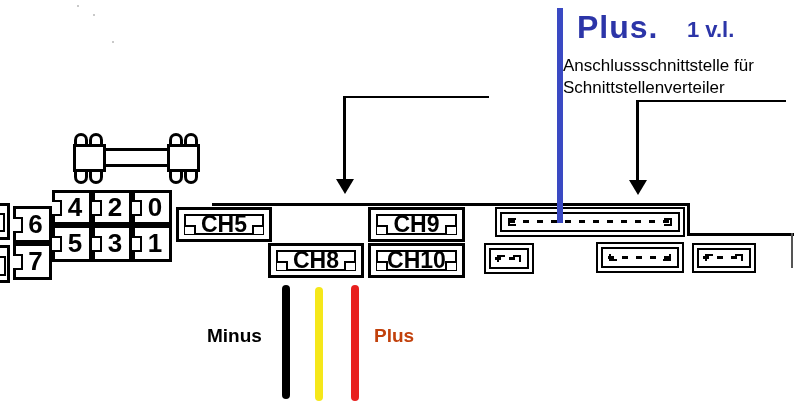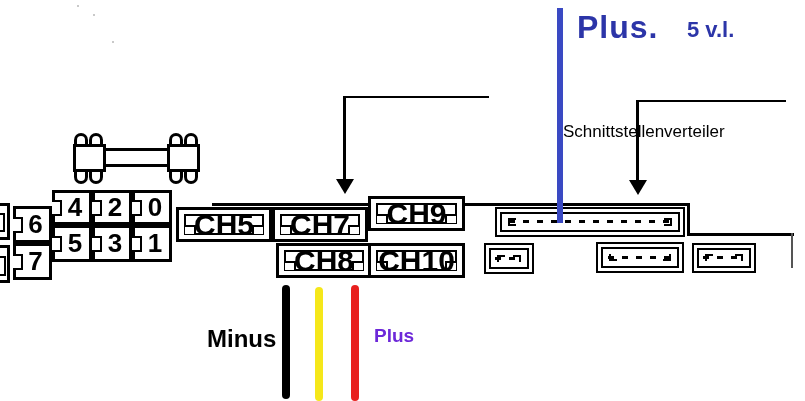--- a/index.html
+++ b/index.html
@@ -11,21 +11,21 @@
   
   .box{position:absolute;box-sizing:border-box;border:3px solid #000;background:#fff;}
   
   .notch{position:absolute;left:-3px;top:50%;transform:translateY(-50%);
     width:10px;height:16px;background:#fff;border:2px solid #000;border-left:none;box-sizing:border-box;}
   
   .pin-num{display:flex;align-items:center;justify-content:center;
     font-weight:bold;font-size:26px;color:#000;padding-left:6px;}
   
   .ch{display:flex;align-items:center;justify-content:center;
-    font-weight:bold;font-size:30px;color:#000;}
+    font-weight:bold;font-size:23px;color:#000;}
   .tray{position:absolute;left:5px;right:5px;top:4px;bottom:4px;border:2px solid #000;box-sizing:border-box;}
   .stepL{position:absolute;left:6px;bottom:5px;width:11px;height:9px;background:#fff;
     border-top:2px solid #000;border-right:2px solid #000;box-sizing:border-box;}
   .stepR{position:absolute;right:6px;bottom:5px;width:11px;height:9px;background:#fff;
     border-top:2px solid #000;border-left:2px solid #000;box-sizing:border-box;}
   
   .dconn{position:absolute;box-sizing:border-box;border:2px solid #000;background:#fff;}
   .dinner{position:absolute;left:3px;right:3px;top:3px;bottom:3px;border:2px solid #000;box-sizing:border-box;}
   .dashline{position:absolute;top:50%;margin-top:-2px;height:3px;
     background:repeating-linear-gradient(90deg,#000 0 6px,transparent 6px 14px);}
@@ -118,33 +118,27 @@
   <div class="vline" style="left:687px;top:203px;height:33px;"></div>
   <div class="hline" style="left:687px;top:233px;width:107px;"></div>
   <div class="abs" style="left:791px;top:233px;width:2px;height:35px;background:#555;"></div>
 
   <div class="box ch" style="left:176px;top:207px;width:96px;height:35px;">
     <div class="tray"></div>
     <div class="stepL"></div>
     <div class="stepR"></div>
     <span style="position:relative;">CH5</span>
   </div>
-  <div class="box ch" style="left:272px;top:207px;width:96px;height:35px;">
-    <div class="tray"></div>
-    <div class="stepL"></div>
-    <div class="stepR"></div>
-    <span style="position:relative;">CH7</span>
-  </div>
-  <div class="box ch" style="left:368px;top:196px;width:97px;height:35px;text-align:center;">
+  <div class="box ch" style="left:368px;top:207px;width:97px;height:35px;text-align:center;">
     <div class="tray"></div>
     <div class="stepL"></div>
     <div class="stepR"></div>
     <span style="position:relative;">CH9</span>
   </div>
-  <div class="box ch" style="left:276px;top:243px;width:96px;height:35px;">
+  <div class="box ch" style="left:268px;top:243px;width:96px;height:35px;">
     <div class="tray"></div>
     <div class="stepL"></div>
     <div class="stepR"></div>
     <span style="position:relative;">CH8</span>
   </div>
   <div class="box ch" style="left:368px;top:243px;width:97px;height:35px;text-align:center;">
     <div class="tray"></div>
     <div class="stepL"></div>
     <div class="stepR"></div>
     <span style="position:relative;">CH10</span>
@@ -181,27 +175,28 @@
     <div class="dashline" style="left:9px;right:9px;"></div>
   </div>
 
   <div class="abs" style="left: 557px; top: 8px; width: 6px; height: 215px; z-index: 5; background-color: rgb(58, 73, 195);"></div>
 
   <div class="hline" style="left:343px;top:96px;width:146px;height:2px;"></div>
   <div class="vline" style="left:343px;top:96px;height:85px;"></div>
   <div class="arrowhead" style="left:336px;top:179px;"></div>
 
   <div class="txt" style="left: 577px; top: 9px; font-size: 32px; font-weight: bold; letter-spacing: 1px; color: rgb(44, 53, 168);">Plus.</div>
-  <div class="txt" style="left: 687px; top: 17px; font-size: 22px; font-weight: bold; color: rgb(44, 53, 168);">5 v.l.</div>
-
-  <div class="txt" style="left:563px;top:78px;font-size:17px;margin-top:44px;">Schnittstellenverteiler</div>
+  <div class="txt" style="left: 687px; top: 17px; font-size: 22px; font-weight: bold; color: rgb(44, 53, 168);">1 v.l.</div>
+
+  <div class="txt" style="left:563px;top:56px;font-size:17px;">Anschlussschnittstelle für</div>
+  <div class="txt" style="left:563px;top:78px;font-size:17px;">Schnittstellenverteiler</div>
   <div class="hline" style="left:636px;top:100px;width:150px;height:2px;"></div>
   <div class="vline" style="left:636px;top:100px;height:82px;"></div>
   <div class="arrowhead" style="left:629px;top:180px;"></div>
 
   <div class="wire" style="left: 282px; top: 285px; height: 114px; background-color: rgb(0, 0, 0);"></div>
   <div class="wire" style="left: 315px; top: 287px; height: 114px; background-color: rgb(245, 231, 26);"></div>
   <div class="wire" style="left: 351px; top: 285px; height: 116px; background-color: rgb(232, 32, 30);"></div>
 
-  <div class="txt" style="left:207px;top:325px;font-size:24px;font-weight:bold;">Minus</div>
-  <div class="txt" style="left: 374px; top: 325px; font-size: 19px; font-weight: bold; color: #6d28d9;">Plus</div>
+  <div class="txt" style="left:207px;top:325px;font-size:19px;font-weight:bold;">Minus</div>
+  <div class="txt" style="left: 374px; top: 325px; font-size: 19px; font-weight: bold; color: #c2410c;">Plus</div>
 
 </div>
 
 </body></html>

